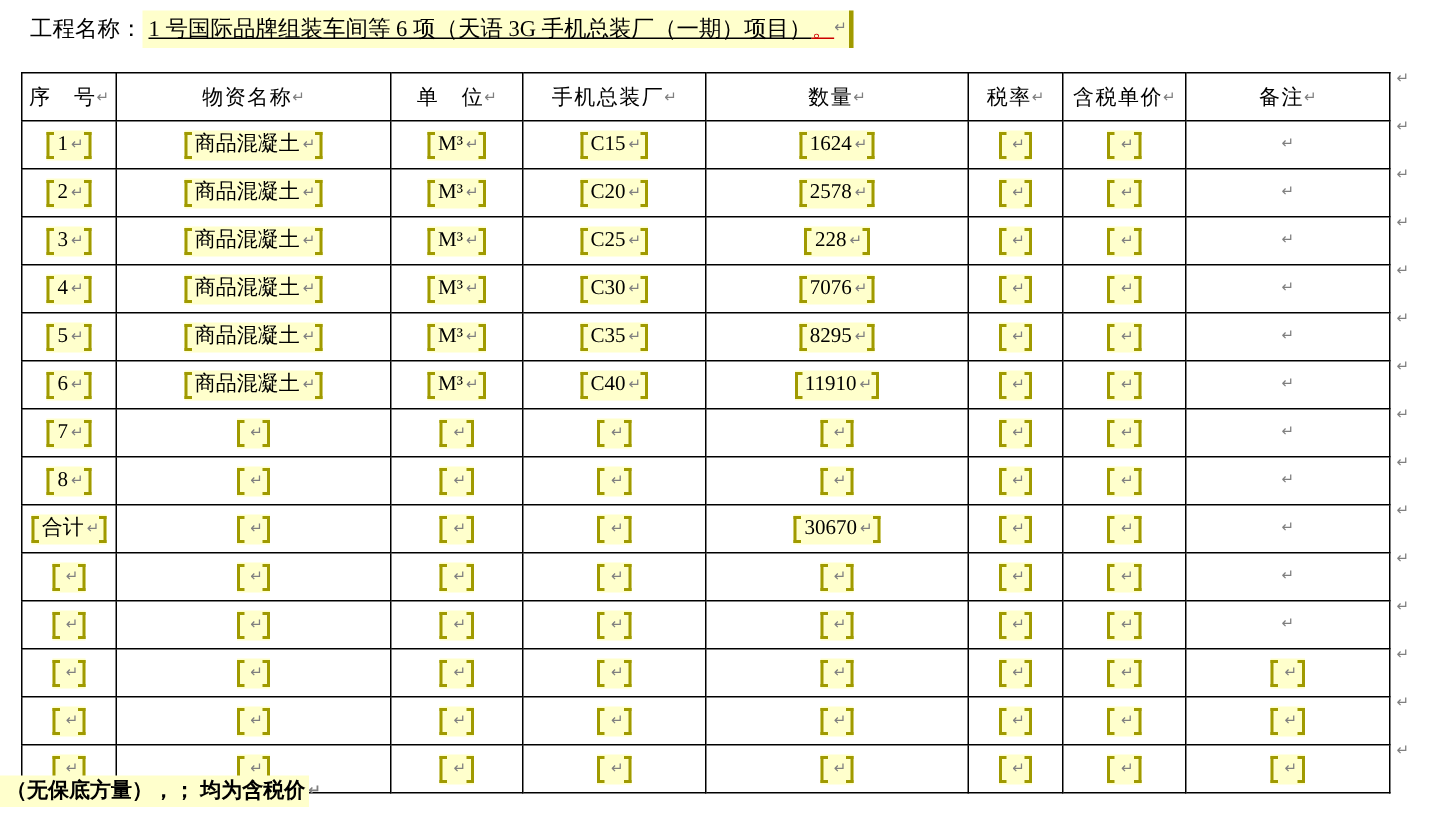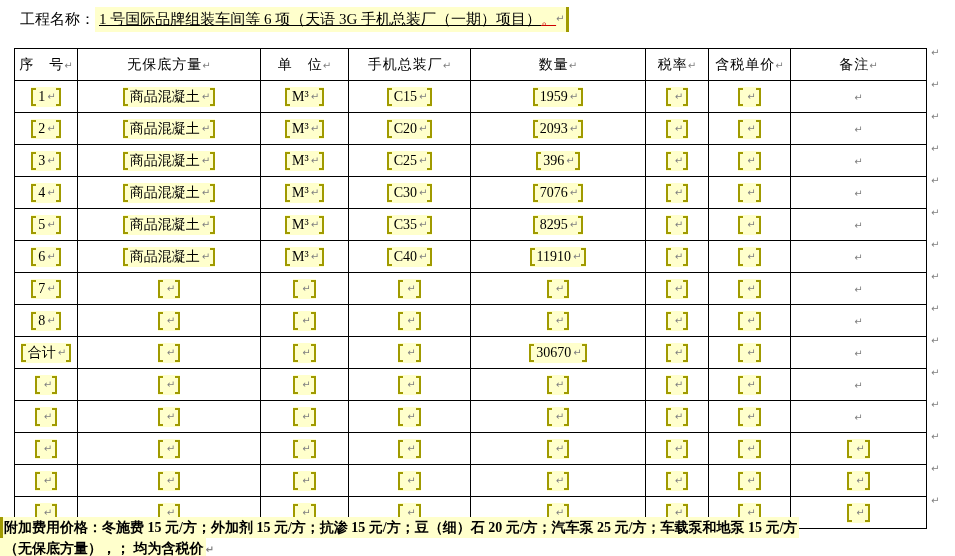--- a/index.html
+++ b/index.html
@@ -58,21 +58,21 @@
       <col style="width:88px">
       <col style="width:122px">
       <col style="width:175px">
       <col style="width:63px">
       <col style="width:82px">
       <col style="width:136px">
     </colgroup>
   <thead>
       <tr id="head-row">
         <th><span class="htext">序　号</span><span class="pmark">↵</span></th>
-        <th><span class="htext">无保底方量</span><span class="pmark">↵</span></th>
+        <th><span class="htext">物资名称</span><span class="pmark">↵</span></th>
         <th><span class="htext">单　位</span><span class="pmark">↵</span></th>
         <th><span class="htext">手机总装厂</span><span class="pmark">↵</span></th>
         <th><span class="htext">数量</span><span class="pmark">↵</span></th>
         <th><span class="htext">税率</span><span class="pmark">↵</span></th>
         <th><span class="htext">含税单价</span><span class="pmark">↵</span></th>
         <th><span class="htext">备注</span><span class="pmark">↵</span></th>
       </tr>
     </thead>
   <tbody id="body-rows">
       <tr>
@@ -95,21 +95,21 @@
             <i class="br"></i>
           </span></td>
         <td><span class="field">
             <i class="bl"></i>
             <span class="fval">C15</span>
             <span class="pmark">↵</span>
             <i class="br"></i>
           </span></td>
         <td><span class="field">
             <i class="bl"></i>
-            <span class="fval">1959</span>
+            <span class="fval">1624</span>
             <span class="pmark">↵</span>
             <i class="br"></i>
           </span></td>
         <td><span class="field">
             <i class="bl"></i>
             <span class="fval"></span>
             <span class="pmark">↵</span>
             <i class="br"></i>
           </span></td>
         <td><span class="field">
@@ -140,21 +140,21 @@
             <i class="br"></i>
           </span></td>
         <td><span class="field">
             <i class="bl"></i>
             <span class="fval">C20</span>
             <span class="pmark">↵</span>
             <i class="br"></i>
           </span></td>
         <td><span class="field">
             <i class="bl"></i>
-            <span class="fval">2093</span>
+            <span class="fval">2578</span>
             <span class="pmark">↵</span>
             <i class="br"></i>
           </span></td>
         <td><span class="field">
             <i class="bl"></i>
             <span class="fval"></span>
             <span class="pmark">↵</span>
             <i class="br"></i>
           </span></td>
         <td><span class="field">
@@ -185,21 +185,21 @@
             <i class="br"></i>
           </span></td>
         <td><span class="field">
             <i class="bl"></i>
             <span class="fval">C25</span>
             <span class="pmark">↵</span>
             <i class="br"></i>
           </span></td>
         <td><span class="field">
             <i class="bl"></i>
-            <span class="fval">396</span>
+            <span class="fval">228</span>
             <span class="pmark">↵</span>
             <i class="br"></i>
           </span></td>
         <td><span class="field">
             <i class="bl"></i>
             <span class="fval"></span>
             <span class="pmark">↵</span>
             <i class="br"></i>
           </span></td>
         <td><span class="field">
@@ -765,19 +765,16 @@
     </div>
     <div class="rm">
       <span class="pmark">↵</span>
     </div>
     <div class="rm">
       <span class="pmark">↵</span>
     </div>
   </div>
 
 <div id="footer">
-  <div>
-    <span id="footer-line1-hl">附加费用价格：冬施费 15 元/方；外加剂 15 元/方；抗渗 15 元/方；豆（细）石 20 元/方；汽车泵 25 元/方；车载泵和地泵 15 元/方</span>
-  </div>
   <div>
     <span id="footer-line2-hl">（无保底方量），； 均为含税价</span><span class="pmark">↵</span>
   </div>
 </div>
 
 </body></html>

